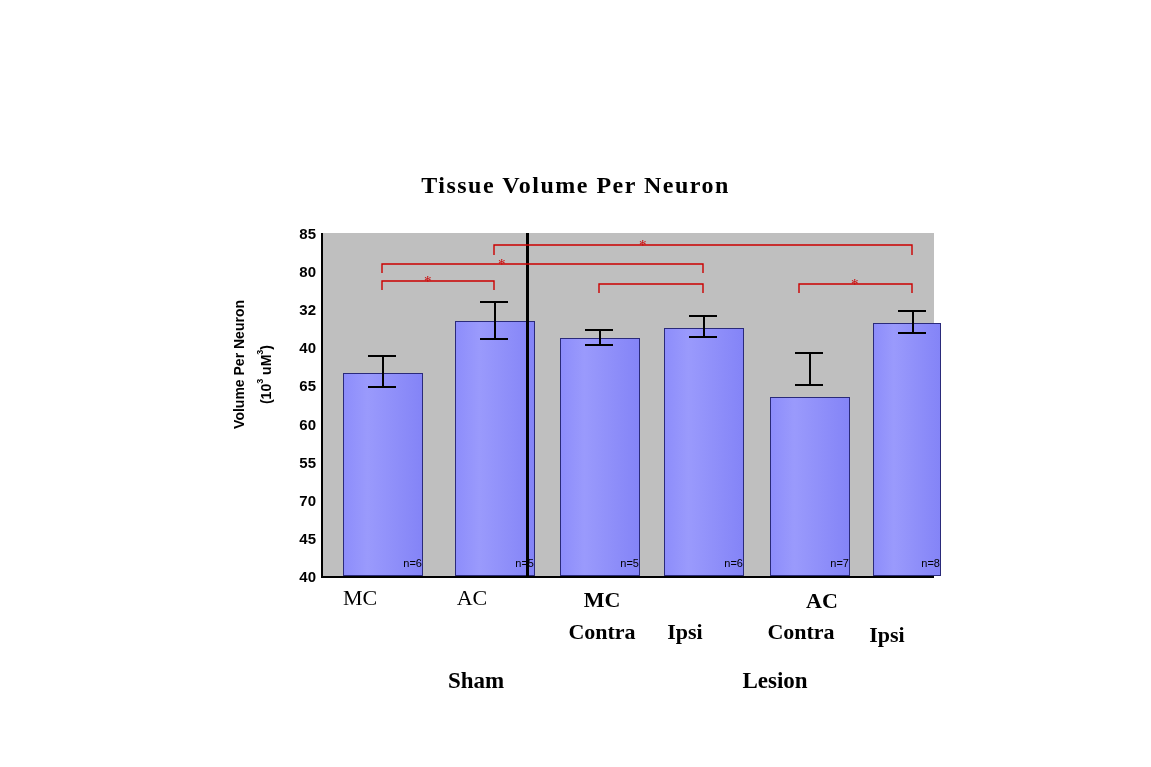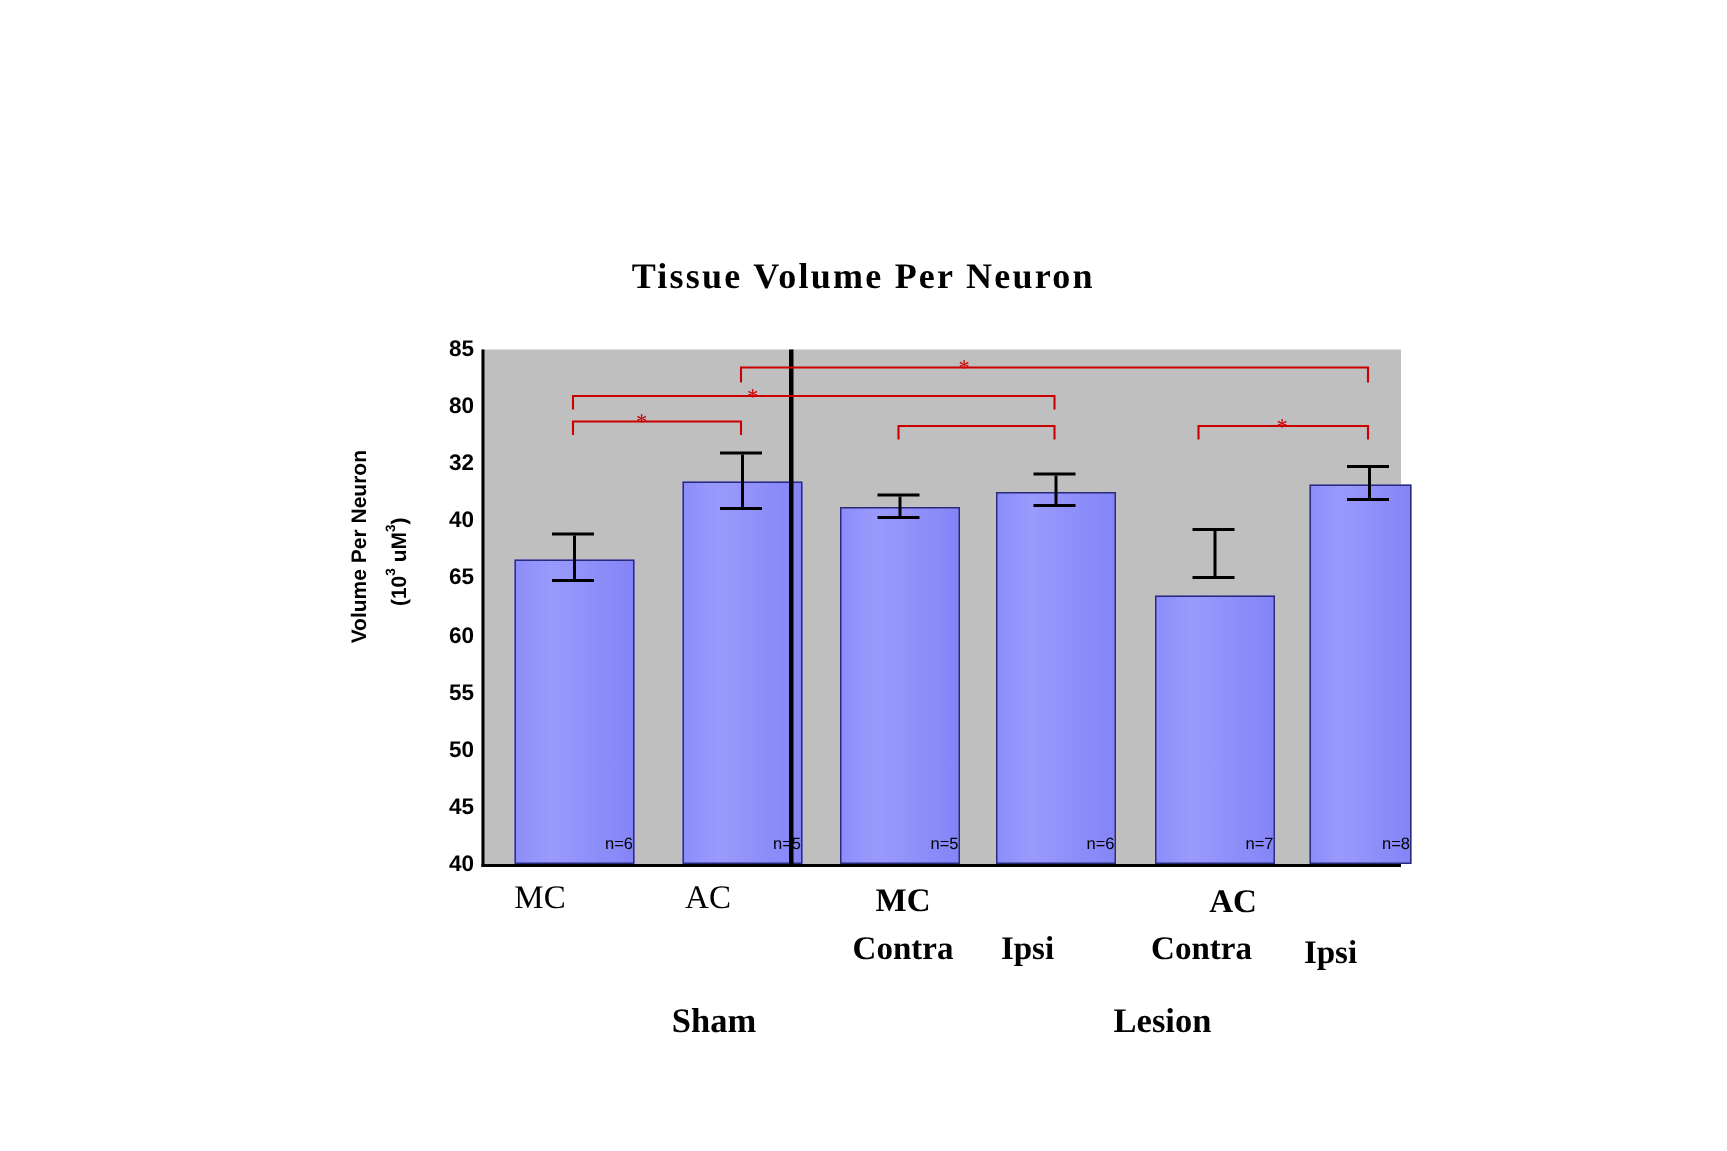--- a/index.html
+++ b/index.html
@@ -147,21 +147,21 @@
     <span>Volume Per Neuron</span>
   </div>
   <div style="position:absolute;left:255px;top:345px;width:24px;font-family:'Liberation Sans',sans-serif;font-size:14px;font-weight:bold;writing-mode:vertical-rl;transform:rotate(180deg);text-align:center;">
     (10<sup style="font-size:9px">3</sup> uM<sup style="font-size:9px">3</sup>)
   </div>
 
   <div id="plot">
 
     <div class="ytick" style="top:343px">40</div>
     <div class="ytick" style="top:304.9px">45</div>
-    <div class="ytick" style="top:266.8px">50</div>
+    <div class="ytick" style="top:266.8px">70</div>
     <div class="ytick" style="top:228.7px">55</div>
     <div class="ytick" style="top:190.6px">60</div>
     <div class="ytick" style="top:152.4px">65</div>
     <div class="ytick" style="top:114.3px">40</div>
     <div class="ytick" style="top:76.2px">32</div>
     <div class="ytick" style="top:38.1px">80</div>
     <div class="ytick" style="top:0px">85</div>
 
     <div class="bar" style="left:20px;width:80px;height:203.5px">
       <span class="nlabel">n=6</span>

